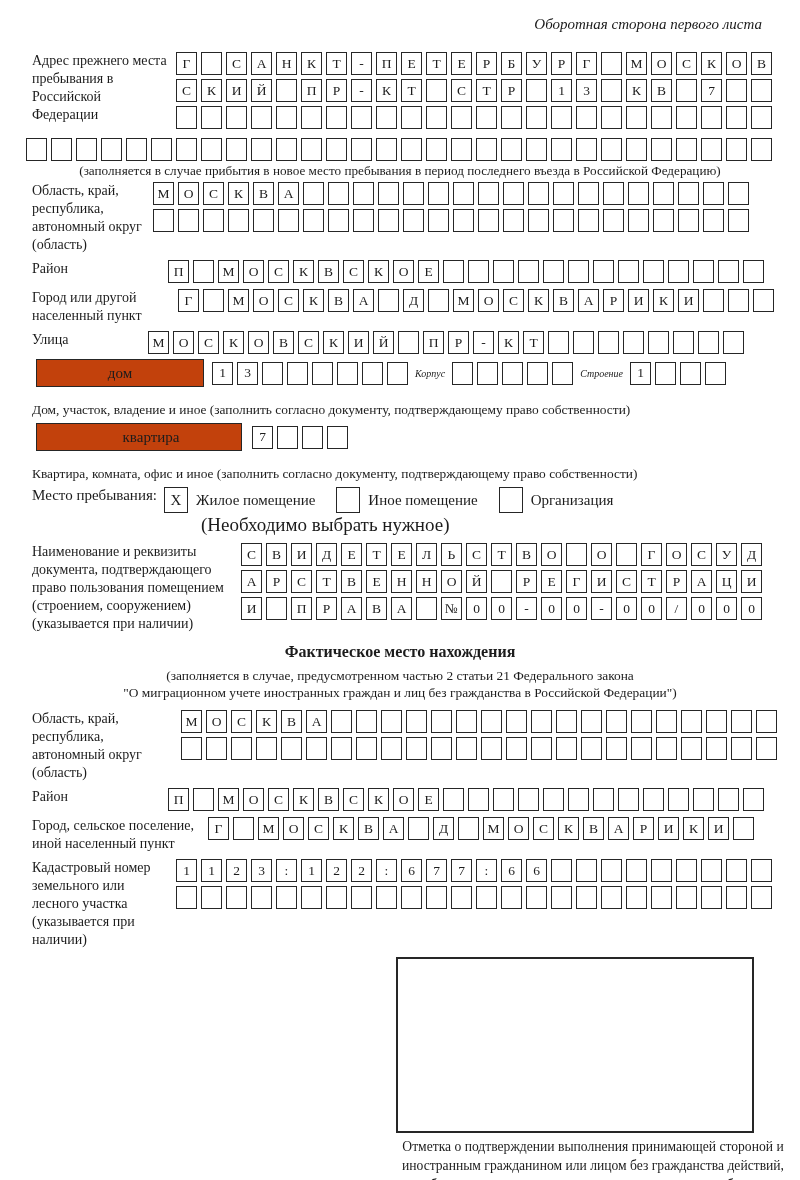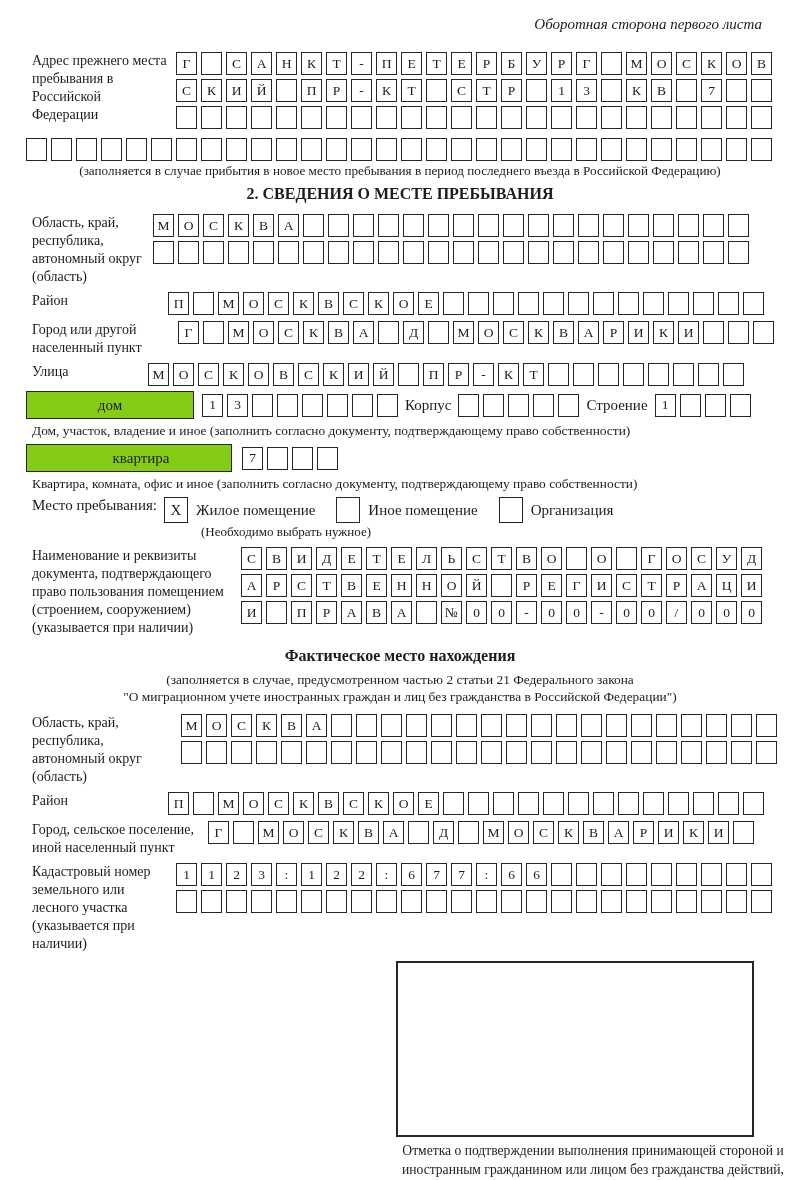--- a/index.html
+++ b/index.html
@@ -28,38 +28,38 @@
 
   .addr{margin-top:18px;}
   .full-row{margin:0 0 2px 0;}
   .center-note{font-size:13.2px;text-align:center;margin:1px 0 2px 0;}
   .sec-title{font-size:16px;font-weight:bold;text-align:center;margin:6px 0 10px 0;}
 
   
   .domrow{display:flex;align-items:center;margin:4px 0 3px 0;}
   .widebox{
     box-sizing:border-box;border:1.8px solid #262626;height:28px;
-    display:flex;align-items:center;justify-content:center;font-size:15px;background:#84cc16;
+    display:flex;align-items:center;justify-content:center;font-size:15px;background:#c2410c;margin-left:10px;
   }
   .dom-box{width:168px;margin-right:8px;}
   .kv-box{width:206px;margin-right:10px;padding-left:24px;}
-  .inline-label{font-size:15px;padding:0 7px;}
-  .small-note{font-size:13.4px;margin:4px 0 5px 6px;}
+  .inline-label{font-size:10px;padding:0 7px;font-style:italic;}
+  .small-note{font-size:13.4px;margin:15px 0 5px 6px;}
   .kvrow{display:flex;align-items:center;margin:2px 0 3px 0;}
 
   
   .mesto-row{display:flex;margin:5px 0 1px 6px;font-size:15px;}
   .checkbox{
     box-sizing:border-box;width:24px;height:26px;border:1.8px solid #262626;
     display:flex;align-items:center;justify-content:center;
     font-size:15px;margin:0 8px 0 7px;background:#fff;
   }
   .opt{display:flex;align-items:center;}
   .opt + .opt{margin-left:14px;}
-  .choose-note{font-size:13px;margin:1px 0 6px 175px;}
+  .choose-note{font-size:19px;margin:1px 0 6px 175px;}
 
   .fact-title{font-size:16px;font-weight:bold;text-align:center;margin:10px 0 6px 0;}
   .fact-note{font-size:13.4px;text-align:center;line-height:17px;}
   .fact-note.last{margin-bottom:8px;}
 
   
   .stamp-wrap{margin-left:360px;width:414px;margin-top:8px;}
   .stamp-box{box-sizing:border-box;margin-left:10px;width:358px;height:176px;border:2px solid #262626;background:#fff;}
   .stamp-caption{font-size:13.6px;line-height:19px;text-align:center;margin-top:4px;}
 </style>
@@ -180,21 +180,20 @@
       <span class="cell"></span>
       <span class="cell"></span>
       <span class="cell"></span>
       <span class="cell"></span>
       <span class="cell"></span>
       <span class="cell"></span>
       <span class="cell"></span>
     </div>
   <div class="center-note">(заполняется в случае прибытия в новое место пребывания в период последнего въезда в Российской Федерацию)</div>
 
-  <div class="sec-title">2. СВЕДЕНИЯ О МЕСТЕ ПРЕБЫВАНИЯ</div>
 
   <div class="field" style="--ind:127px">
     <div class="flabel">Область, край, республика, автономный округ (область)</div>
     <div class="rows-col">
       <div class="cells">
           <span class="cell">М</span>
           <span class="cell">О</span>
           <span class="cell">С</span>
           <span class="cell">К</span>
           <span class="cell">В</span>

